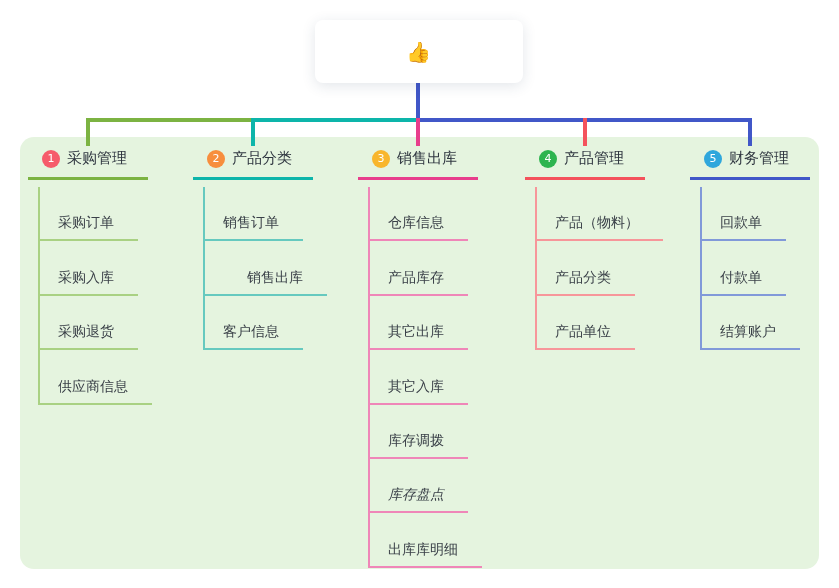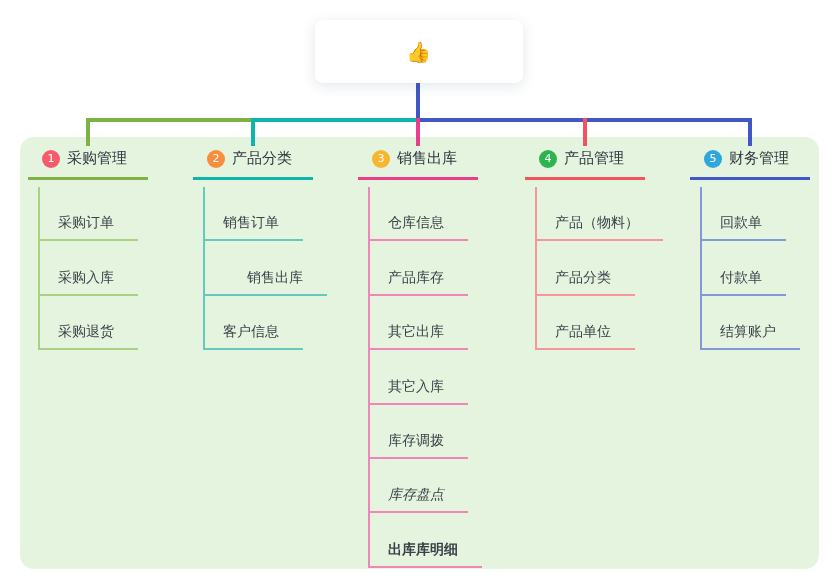--- a/index.html
+++ b/index.html
@@ -61,20 +61,23 @@
       <div class="col-line" style="background: rgb(169, 209, 131);"></div>
       <div class="child-row">
         <span class="child-label" style="border-bottom-color: rgb(169, 209, 131);">采购订单</span>
       </div>
       <div class="child-row">
         <span class="child-label" style="border-bottom-color: rgb(169, 209, 131);">采购入库</span>
       </div>
       <div class="child-row">
         <span class="child-label" style="border-bottom-color: rgb(169, 209, 131);">采购退货</span>
       </div>
+      <div class="child-row">
+        <span class="child-label" style="border-bottom-color: rgb(169, 209, 131);">供应商信息</span>
+      </div>
     </div>
     <div class="vline" style="left: 251px; top: 118px; width: 4px; height: 28px; background: rgb(13, 181, 170);"></div>
     <div class="branch-header" style="left: 193px; border-bottom-color: rgb(13, 181, 170);">
       <span class="badge" style="background: rgb(247, 142, 61);">2</span>
       <span class="branch-label">产品分类</span>
     </div>
     <div class="col" style="left: 203px;">
       <div class="col-line" style="background: rgb(102, 201, 191);"></div>
       <div class="child-row">
         <span class="child-label" style="border-bottom-color: rgb(102, 201, 191);">销售订单</span>
@@ -105,21 +108,21 @@
       <div class="child-row">
         <span class="child-label" style="border-bottom-color: rgb(239, 134, 184);">其它入库</span>
       </div>
       <div class="child-row">
         <span class="child-label" style="border-bottom-color: rgb(239, 134, 184);">库存调拨</span>
       </div>
       <div class="child-row">
         <span class="child-label" style="border-bottom-color: rgb(239, 134, 184); font-style: italic;">库存盘点</span>
       </div>
       <div class="child-row">
-        <span class="child-label" style="border-bottom-color: rgb(239, 134, 184); font-weight: bold;">出库库明细</span>
+        <span class="child-label" style="border-bottom-color: rgb(239, 134, 184);">出库库明细</span>
       </div>
     </div>
     <div class="vline" style="left: 583px; top: 118px; width: 4px; height: 28px; background: rgb(244, 82, 92);"></div>
     <div class="branch-header" style="left: 525px; border-bottom-color: rgb(244, 82, 92);">
       <span class="badge" style="background: rgb(45, 180, 79);">4</span>
       <span class="branch-label">产品管理</span>
     </div>
     <div class="col" style="left: 535px;">
       <div class="col-line" style="background: rgb(247, 150, 154);"></div>
       <div class="child-row">

